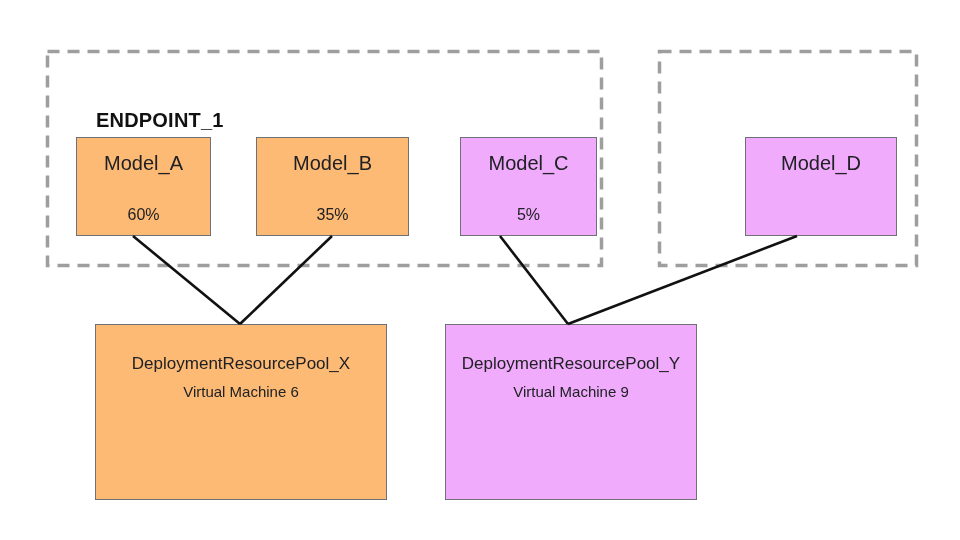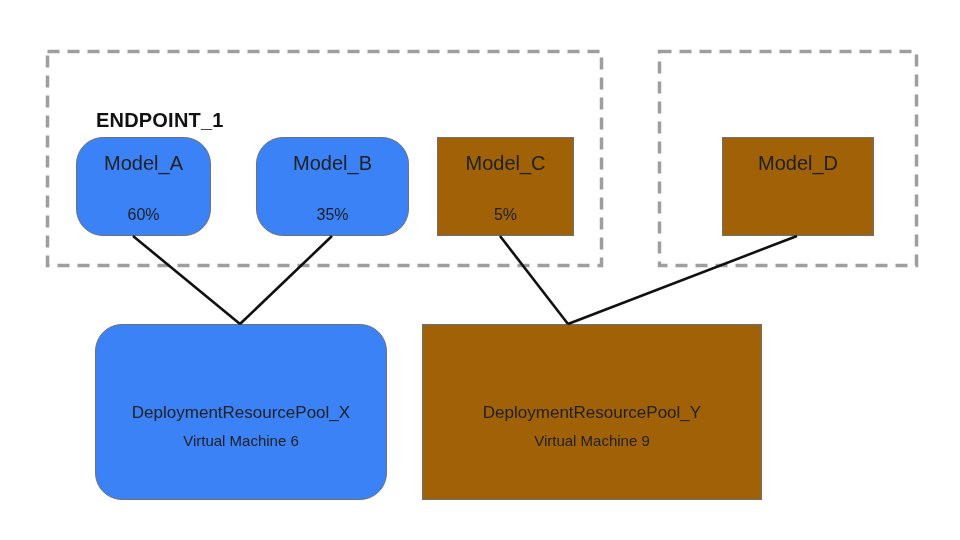--- a/index.html
+++ b/index.html
@@ -57,39 +57,39 @@
     right: 0;
     bottom: 11px;
     font-size: 16px;
     color: #202124;
   }
   #model-a { left: 76px;  width: 135px; }
   #model-b { left: 256px; width: 153px; }
   #model-c { left: 437px; width: 137px; }
   #model-d { left: 722px; width: 152px; }
 
-  .tan  { background: #3b82f6; border-radius: 27px; }
-  .blue { background: #a16207; }
+  .tan  { background: #fdba74; }
+  .blue { background: #f0abfc; margin-left: 23px; }
 
   .pool-box {
     position: absolute;
     z-index: 2;
     top: 324px;
     height: 176px;
     box-sizing: border-box;
     border: 1.5px solid #6e7277;
     display: flex;
     flex-direction: column;
     align-items: center;
-    justify-content: center;
+    justify-content: flex-start;
     padding-top: 28px;
     text-align: center;
   }
   #pool-x { left: 95px;  width: 292px; }
-  #pool-y { left: 422px; width: 340px; }
+  #pool-y { left: 422px; width: 252px; }
   .pool-box .pool-name {
     font-size: 17px;
     color: #202124;
     line-height: 22px;
   }
   .pool-box .pool-machine {
     font-size: 15px;
     color: #202124;
     margin-top: 7px;
     line-height: 20px;

